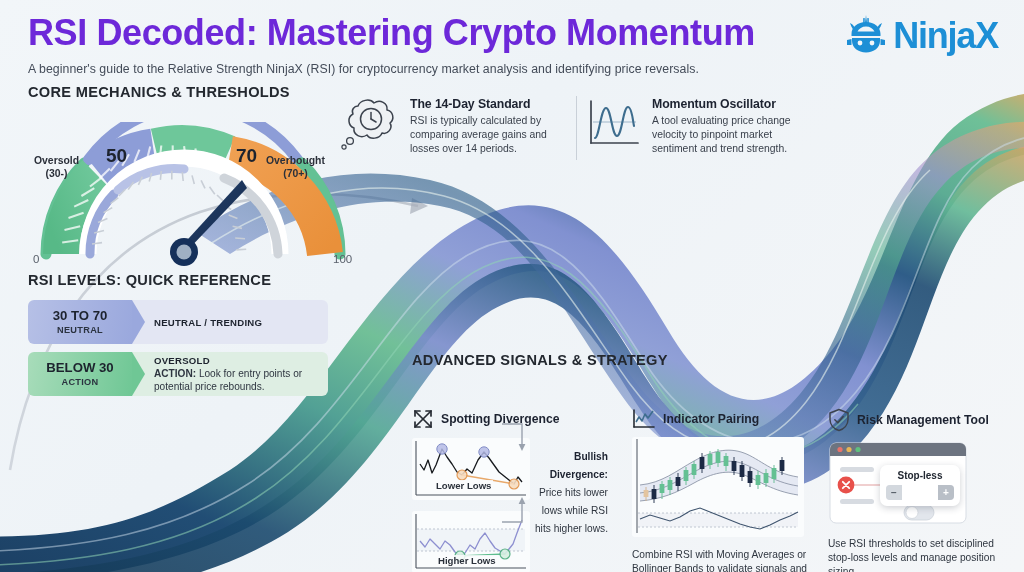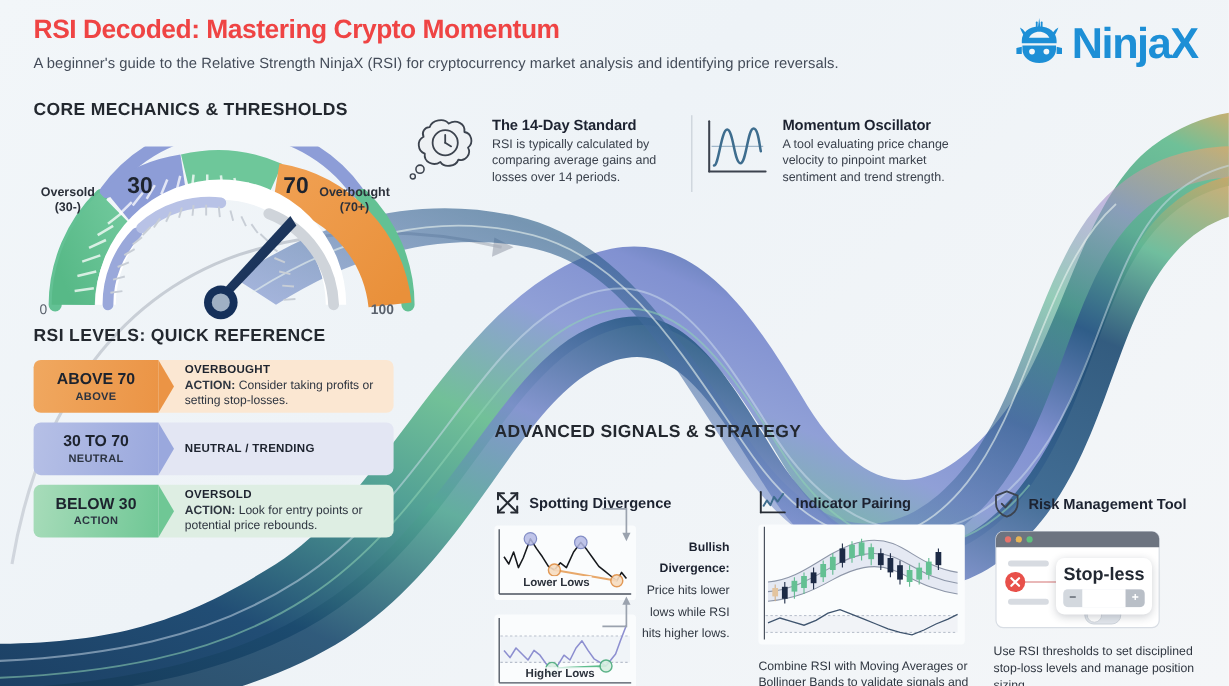--- a/index.html
+++ b/index.html
@@ -11,21 +11,21 @@
     color: #1a1f2b;
   }
   .stage { position: absolute; inset: 0; width: 1024px; height: 572px; }
 
   
   .ribbon-layer { position: absolute; inset: 0; z-index: 1; pointer-events: none; }
 
   
   .header { position: absolute; left: 28px; top: 12px; z-index: 5; }
   .title {
-    font-size: 22px; font-weight: bold; color: #ef4444;
+    font-size: 36px; font-weight: bold; color: #6d28d9;
     letter-spacing: -0.4px; line-height: 1.15; white-space: nowrap;
   }
   .subtitle {
     margin-top: 9px; font-size: 12.3px; color: #444c59;
     letter-spacing: 0.05px; white-space: nowrap;
   }
   .logo {
     position: absolute; right: 26px; top: 14px; z-index: 6;
     display: flex; align-items: center; gap: 4px;
   }
@@ -45,21 +45,21 @@
   .gauge-wrap { position: relative; width: 330px; height: 150px; margin-top: 22px; }
   .gauge-svg { position: absolute; left: 0; top: 0; }
   .g-lbl { position: absolute; font-size: 10.4px; font-weight: bold; color: #2b303a; line-height: 1.25; }
   .g-lbl.oversold { left: 6px; top: 32px; text-align: center; }
   .g-lbl.overbought { left: 238px; top: 32px; text-align: center; }
   .g-num { position: absolute; font-size: 19px; font-weight: bold; color: #1d232e; }
   .g-num.n30 { left: 78px; top: 23px; }
   .g-num.n70 { left: 208px; top: 23px; }
   .g-end { position: absolute; font-size: 11.5px; color: #5a616c; }
   .g-end.e0 { left: 5px; top: 131px; }
-  .g-end.e100 { left: 281px; top: 131px; font-weight: bold; }
+  .g-end.e100 { left: 305px; top: 131px; }
 
   
   .qr-block { position: absolute; left: 28px; top: 272px; z-index: 5; width: 300px; }
   .qr-list { margin-top: 12px; display: flex; flex-direction: column; gap: 8px; }
   .qr-row { position: relative; display: flex; height: 44px; }
   .qr-tag {
     position: relative; width: 104px; flex: none;
     display: flex; flex-direction: column; align-items: center; justify-content: center;
     border-radius: 6px 0 0 6px; z-index: 2;
   }
@@ -325,41 +325,31 @@
       </svg>
 
       <div class="g-lbl oversold">
         <span>Oversold</span><br>
         <span>(30-)</span>
       </div>
       <div class="g-lbl overbought">
         <span>Overbought</span><br>
         <span>(70+)</span>
       </div>
-      <div class="g-num n30">30</div>
+      <div class="g-num n30">50</div>
       <div class="g-num n70">70</div>
       <div class="g-end e0">0</div>
       <div class="g-end e100">100</div>
     </div>
   </div>
 
   <div class="qr-block">
     <div class="sec-head">RSI LEVELS: QUICK REFERENCE</div>
     <div class="qr-list">
 
-      <div class="qr-row overbought">
-        <div class="qr-tag">
-          <span class="qr-tag-main">ABOVE 70</span>
-          <span class="qr-tag-sub">ABOVE</span>
-        </div>
-        <div class="qr-body">
-          <span class="qr-state">OVERBOUGHT</span>
-          <span class="qr-action"><b>ACTION:</b> <span>Consider taking profits or setting stop-losses.</span></span>
-        </div>
-      </div>
 
       <div class="qr-row neutral">
         <div class="qr-tag">
           <span class="qr-tag-main">30 TO 70</span>
           <span class="qr-tag-sub">NEUTRAL</span>
         </div>
         <div class="qr-body">
           <span class="qr-state">NEUTRAL / TRENDING</span>
         </div>
       </div>
@@ -592,21 +582,21 @@
         <rect x="12" y="58" width="34" height="5" rx="2.5" fill="#d7dbe1"></rect>
         <line x1="22" y1="44" x2="96" y2="44" stroke="#e2a0a0" stroke-width="1.2"></line>
         <circle cx="18" cy="44" r="8.4" fill="#e8504a"></circle>
         <path d="M14.8 40.8 L21.2 47.2 M21.2 40.8 L14.8 47.2" stroke="#ffffff" stroke-width="1.8" stroke-linecap="round"></path>
         <rect x="76" y="64" width="30" height="15" rx="7.5" fill="#e2e6ec" stroke="#cdd3da" stroke-width="0.8"></rect>
         <circle cx="84" cy="71.5" r="6" fill="#ffffff" stroke="#cdd3da" stroke-width="0.7"></circle>
       </svg>
       
       <div style="position:absolute;left:52px;top:24px;width:80px;background:#fff;border-radius:7px;
                   box-shadow:0 2px 7px rgba(30,40,60,0.22);padding:5px 6px 6px;">
-        <div style="font-size:15px;font-weight:bold;color:#222832;text-align:center;margin-bottom:4px;">Stop-less</div>
+        <div style="font-size:10px;font-weight:bold;color:#222832;text-align:center;margin-bottom:4px;">Stop-less</div>
         <div style="display:flex;align-items:center;height:15px;background:#eceff3;border-radius:4px;overflow:hidden;">
           <div style="width:16px;height:15px;background:#d3d8de;color:#555c66;font-size:10px;font-weight:bold;
                       display:flex;align-items:center;justify-content:center;">−</div>
           <div style="flex:1;height:15px;background:#ffffff;"></div>
           <div style="width:16px;height:15px;background:#b9bfc7;color:#ffffff;font-size:10px;font-weight:bold;
                       display:flex;align-items:center;justify-content:center;">+</div>
         </div>
       </div>
     </div>
 

